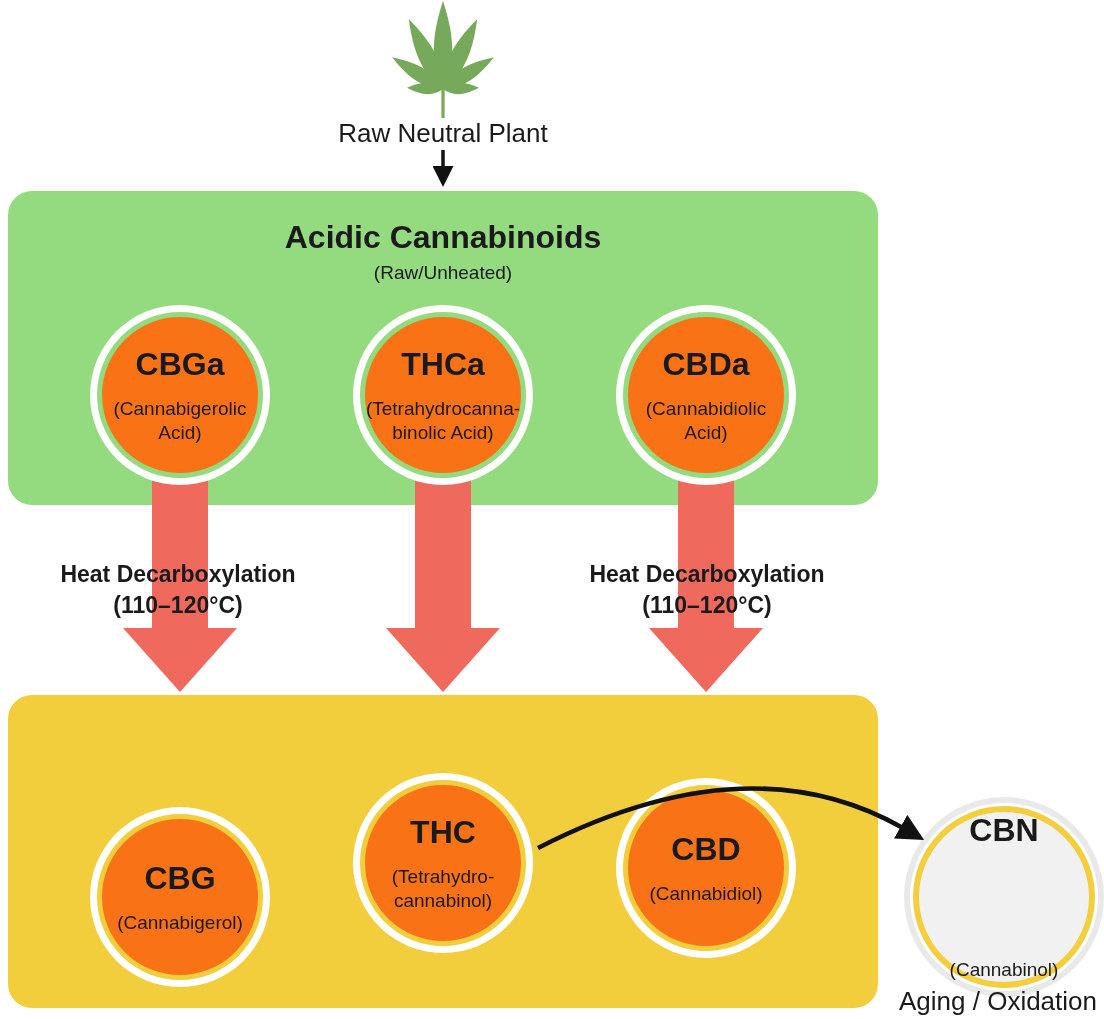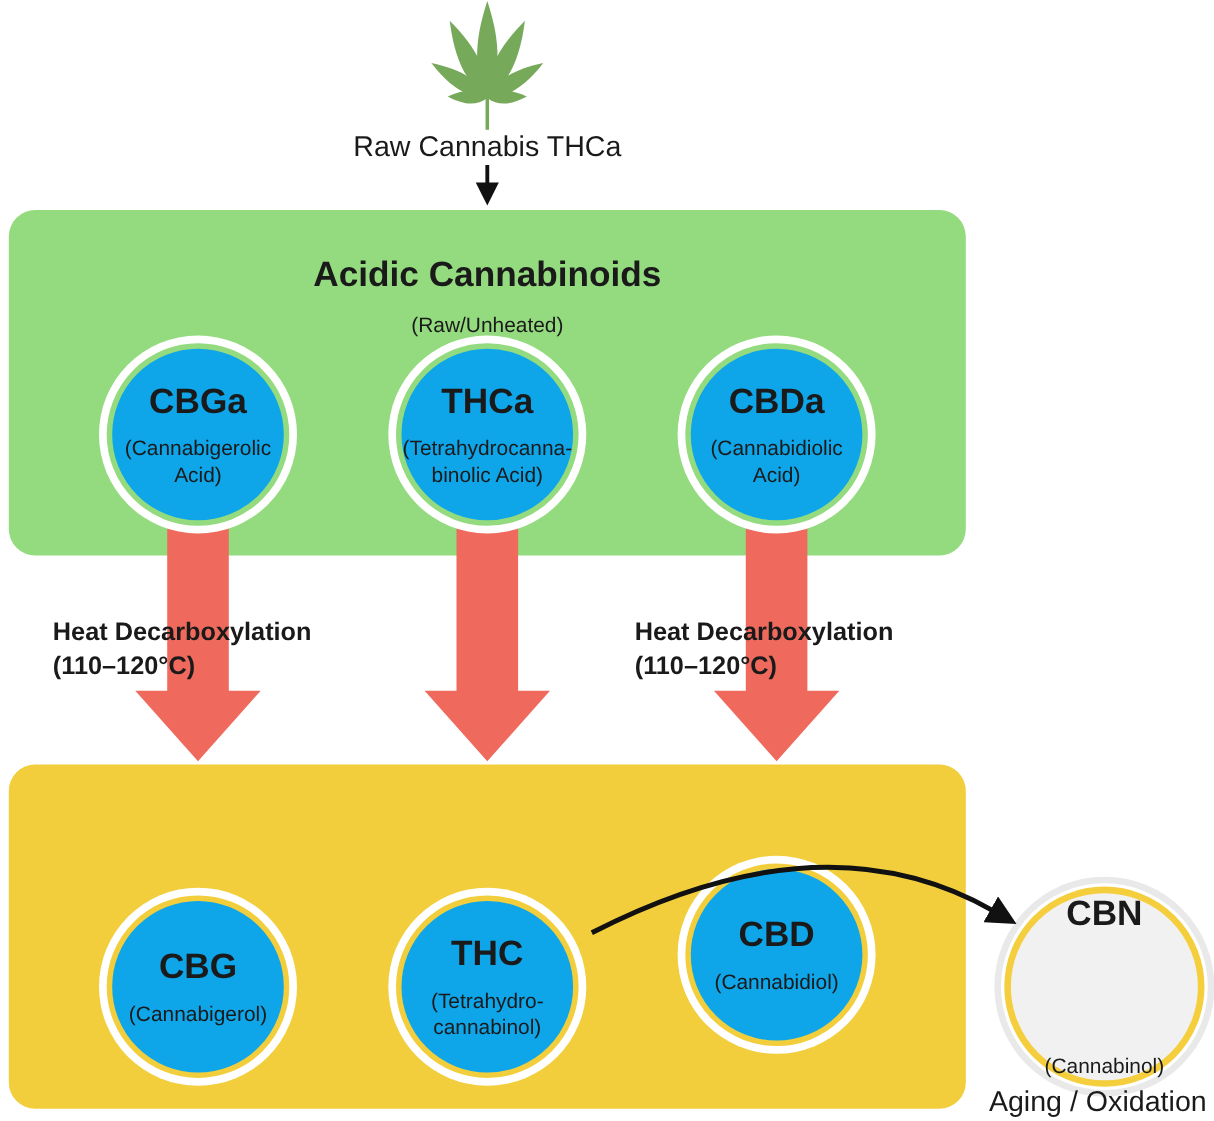--- a/index.html
+++ b/index.html
@@ -16,45 +16,45 @@
   body{
     width:1104px;height:1019px;position:relative;overflow:hidden;
     background:#ffffff;color:var(--ink);
     font-family:"Liberation Sans",sans-serif;
   }
   .abs{position:absolute;}
   
   .stage-box{position:absolute;left:8px;width:870px;border-radius:24px;z-index:1;}
   #acidic-box{top:191px;height:314px;background:var(--box-green);}
   #neutral-box{top:695px;height:313px;background:var(--box-yellow);}
-  .box-title{margin:12px;padding-top:26px;text-align:center;font-size:32px;line-height:40px;font-weight:bold;}
+  .box-title{margin:0;padding-top:26px;text-align:center;font-size:32px;line-height:40px;font-weight:bold;}
   .box-sub{margin:0;text-align:center;font-size:19px;line-height:32px;}
   
   .node{
     position:absolute;width:156px;height:156px;border-radius:50%;
-    background:#0ea5e9;z-index:3;
+    background:#f97316;z-index:3;
     display:flex;flex-direction:column;align-items:center;justify-content:center;
     text-align:center;
   }
   .node.ring-green{border:5px solid var(--box-green);box-shadow:0 0 0 7px #ffffff;}
   .node.ring-yellow{border:5px solid var(--box-yellow);box-shadow:0 0 0 7px #ffffff;}
   .node .abbr{font-size:32px;line-height:36px;font-weight:bold;}
   .node .name{font-size:19px;line-height:24px;margin-top:15px;white-space:pre-line;width:170px;}
   #cbn-node{
     width:170px;height:170px;left:913px;top:806px;
     background:var(--cbn-fill);
     border:6px solid var(--cbn-ring);
     box-shadow:0 0 0 3px #ffffff,0 0 0 9px var(--cbn-halo);
     justify-content:space-between;
   }
   
   #plant-label{left:293px;top:118px;width:300px;text-align:center;font-size:26px;line-height:30px;z-index:4;}
   .heat-label{
     position:absolute;top:559px;width:260px;z-index:4;
-    font-size:23px;line-height:31px;font-weight:bold;white-space:pre-line;
+    text-align:center;font-size:23px;line-height:31px;font-weight:bold;white-space:pre-line;
   }
   #heat-label-left{left:48px;}
   #heat-label-right{left:577px;}
   #aging-label{left:886px;top:986px;width:224px;text-align:center;font-size:26px;line-height:30px;z-index:4;}
   
   .overlay{position:absolute;left:0;top:0;width:1104px;height:1019px;pointer-events:none;}
   #salmon-layer{z-index:2;}
   #black-arrow-layer{z-index:5;}
   #leaf-svg{position:absolute;left:381px;top:-2px;width:124px;height:124px;z-index:2;}
 </style>
@@ -67,21 +67,21 @@
     <path transform="rotate(26)" d="M0 0 C-10.8 -19.5 -12 -42.9 0 -78 C12 -42.9 10.8 -19.5 0 0 Z"></path>
     <path transform="rotate(-26)" d="M0 0 C-10.8 -19.5 -12 -42.9 0 -78 C12 -42.9 10.8 -19.5 0 0 Z"></path>
     <path transform="rotate(58)" d="M0 0 C-9 -15 -10 -33 0 -60 C10 -33 9 -15 0 0 Z"></path>
     <path transform="rotate(-58)" d="M0 0 C-9 -15 -10 -33 0 -60 C10 -33 9 -15 0 0 Z"></path>
     <path transform="rotate(88)" d="M0 0 C-7.2 -9 -8 -19.8 0 -36 C8 -19.8 7.2 -9 0 0 Z"></path>
     <path transform="rotate(-88)" d="M0 0 C-7.2 -9 -8 -19.8 0 -36 C8 -19.8 7.2 -9 0 0 Z"></path>
     <rect x="-1.6" y="-2" width="3.2" height="31"></rect>
   </g>
 </svg>
 
-<div class="abs" id="plant-label">Raw Cannabis THCa</div>
+<div class="abs" id="plant-label">Raw Neutral Plant</div>
 
 <svg id="salmon-layer" class="overlay">
   <polygon fill="var(--arrow-salmon)" points="152,470 208,470 208,628 237,628 180,692 123,628 152,628"></polygon>
   <polygon fill="var(--arrow-salmon)" points="415,470 471,470 471,628 500,628 443,692 386,628 415,628"></polygon>
   <polygon fill="var(--arrow-salmon)" points="678,470 734,470 734,628 763,628 706,692 649,628 678,628"></polygon>
 </svg>
 
 <div class="stage-box" id="acidic-box">
   <h2 class="box-title">Acidic Cannabinoids</h2>
   <p class="box-sub">(Raw/Unheated)</p>
@@ -108,21 +108,21 @@
 <div class="heat-label" id="heat-label-right">Heat Decarboxylation
 (110–120°C)</div>
 
 <div class="stage-box" id="neutral-box">
 </div>
 
 <div class="node ring-yellow" style="left:97px;top:814px">
   <div class="abbr">CBG</div>
   <div class="name">(Cannabigerol)</div>
 </div>
-<div class="node ring-yellow" style="left:360px;top:814px">
+<div class="node ring-yellow" style="left:360px;top:780px">
   <div class="abbr">THC</div>
   <div class="name">(Tetrahydro-
 cannabinol)</div>
 </div>
 <div class="node ring-yellow" style="left:623px;top:785px">
   <div class="abbr">CBD</div>
   <div class="name">(Cannabidiol)</div>
 </div>
 
 <div class="node" id="cbn-node">

